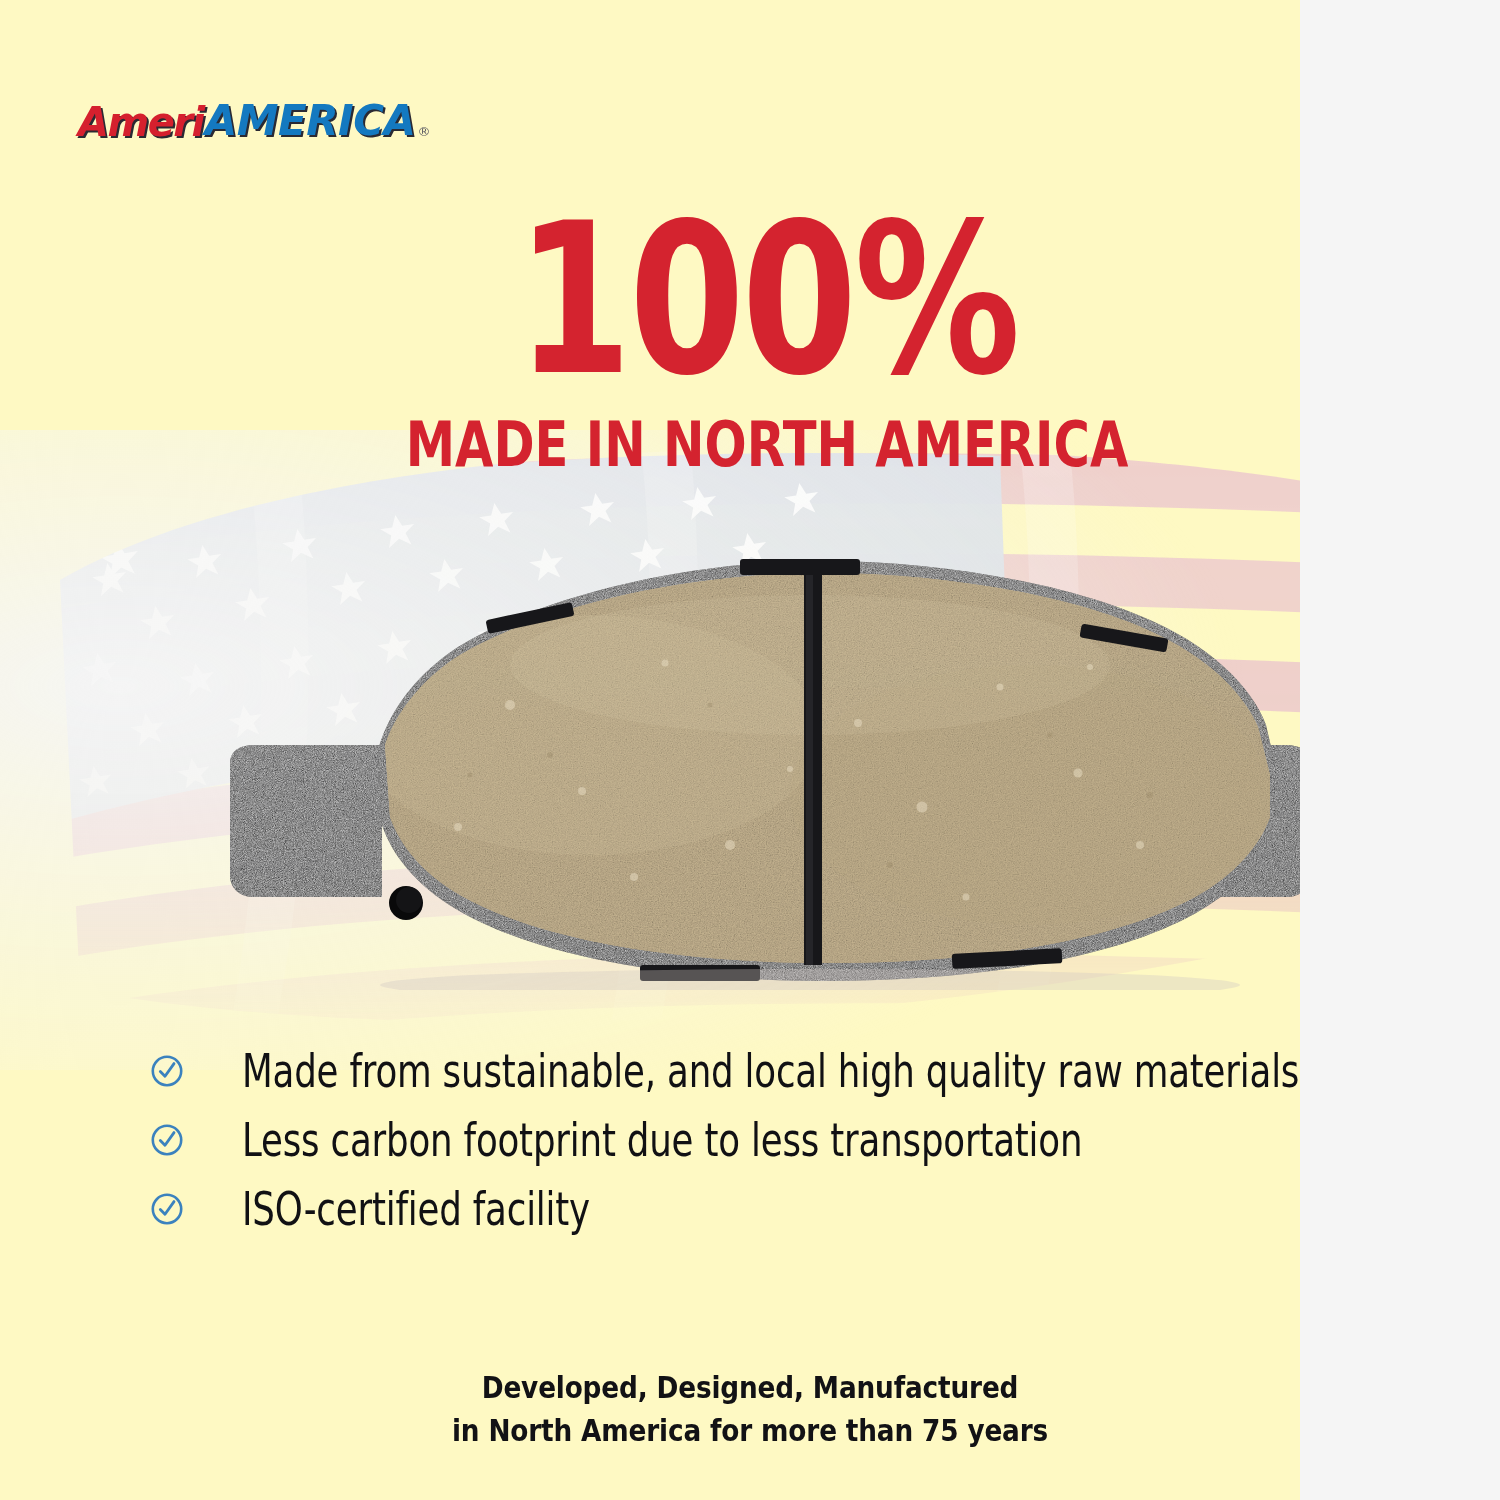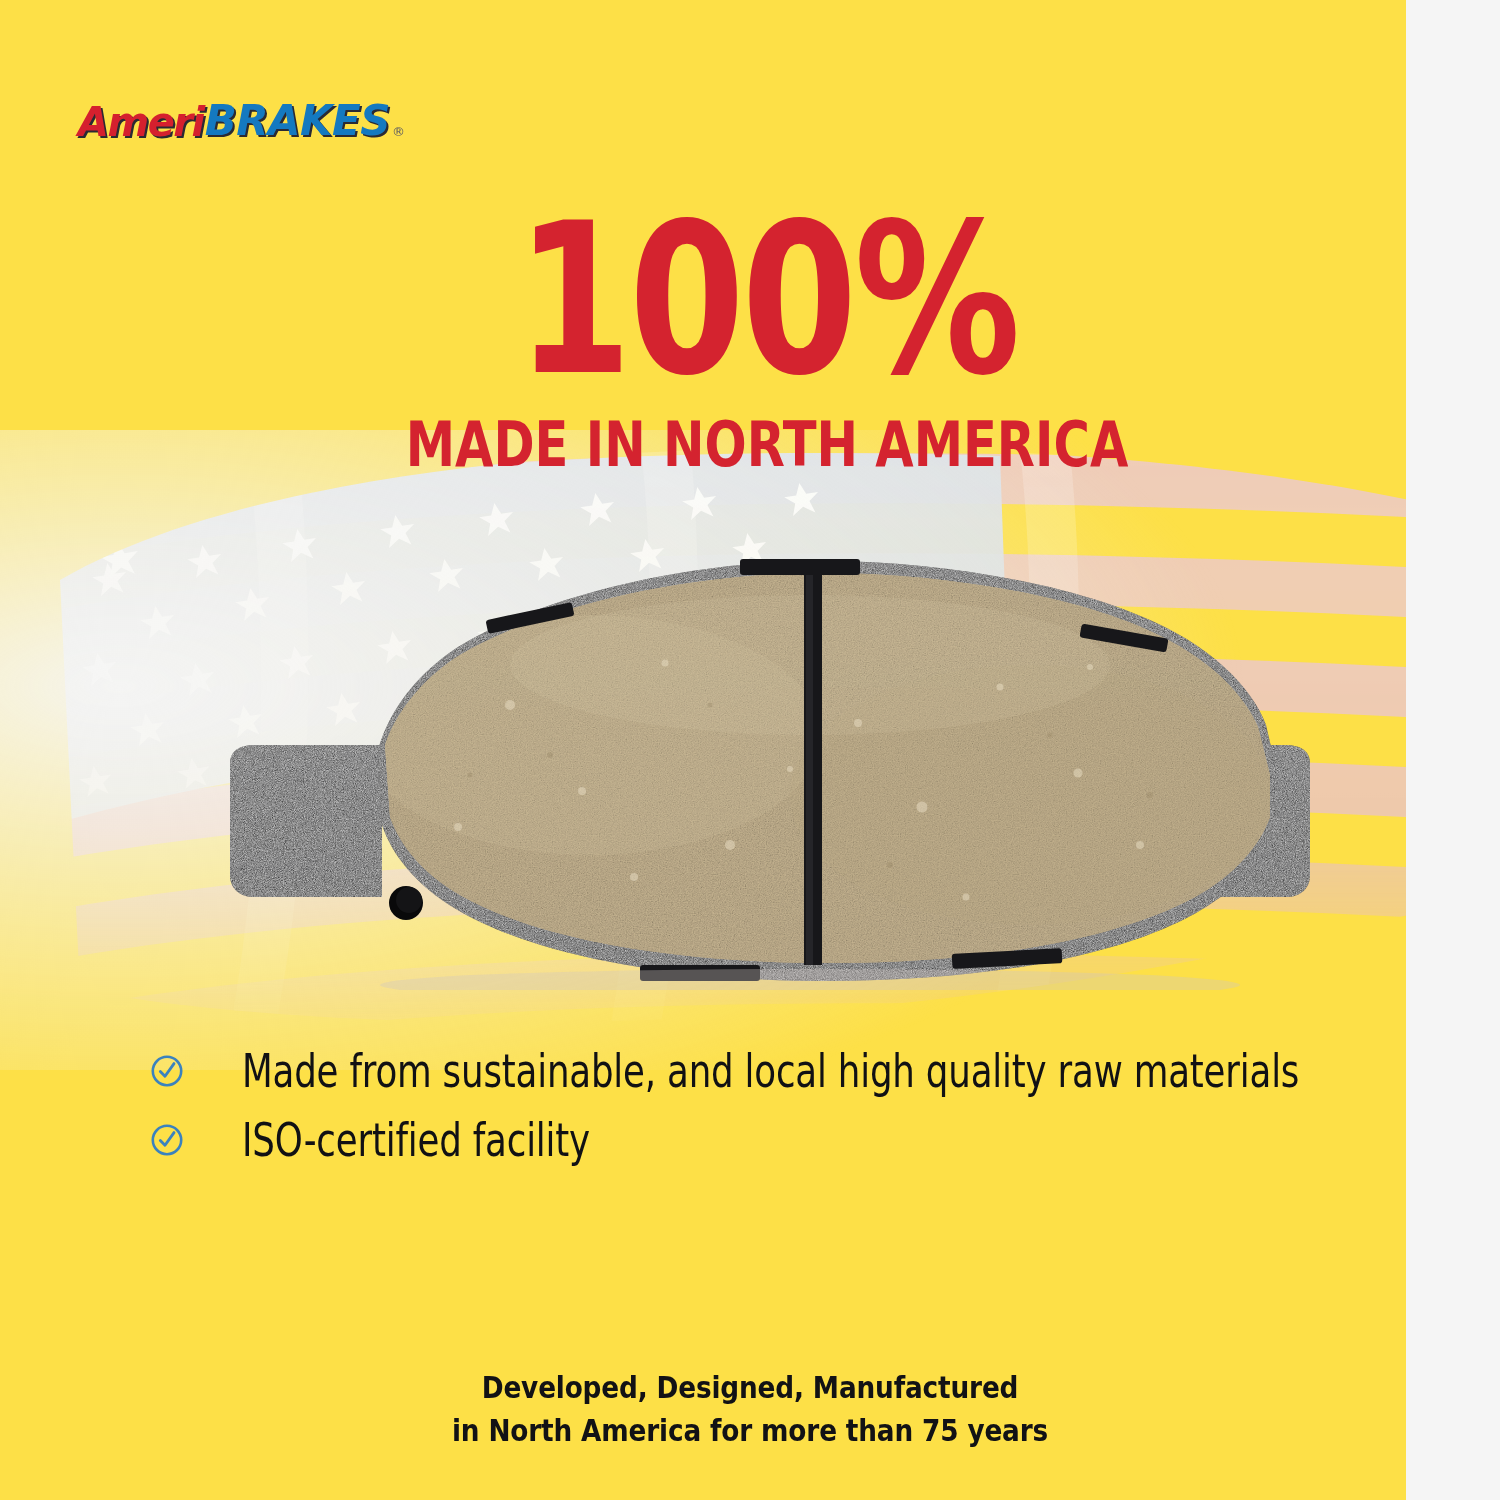--- a/index.html
+++ b/index.html
@@ -7,23 +7,23 @@
   html, body {
     width: 1500px;
     height: 1500px;
     background: #f5f5f5;
     font-family: "Liberation Sans", sans-serif;
     overflow: hidden;
   }
 
   #page {
     position: relative;
-    width: 1406px;
+    width: 1300px;
     height: 1500px;
-    background: #fde047;
+    background: #fef9c3;
     overflow: hidden;
   }
 
   
   #logo {
     position: absolute;
     left: 78px;
     top: 100px;
     display: flex;
     align-items: flex-end;
@@ -318,21 +318,21 @@
           <path d="M250,40 C270,220 262,420 230,600 L275,600 C310,420 316,220 300,40 Z" fill="#ffffff"></path>
         </g>
       </g>
 
       <rect x="0" y="0" width="1500" height="640" fill="url(#leftFade)"></rect>
     </svg>
   </div>
 
   <div id="logo">
     <span class="logo-ameri">Ameri</span>
-    <span class="logo-brakes">BRAKES</span>
+    <span class="logo-brakes">AMERICA</span>
     <span class="logo-reg">®</span>
   </div>
 
   <div id="headline-block">
     <span id="pct">100%</span>
     <span id="made-in">MADE IN NORTH AMERICA</span>
   </div>
 
   <div id="brakepad-wrap">
     <svg id="brakepad-svg" viewBox="0 0 1120 445">
@@ -460,20 +460,29 @@
       <span class="chk">
         <svg viewBox="0 0 34 34">
           <circle cx="17" cy="17" r="14.2" fill="none" stroke="#3B82BE" stroke-width="2.6"></circle>
           <path d="M10.3 17.4 L15 22.2 L24 9.6" fill="none" stroke="#3B82BE" stroke-width="2.8" stroke-linecap="round" stroke-linejoin="round"></path>
         </svg>
       </span>
       <span class="feature-text">Made from sustainable, and local high quality raw materials</span>
     </div>
 
 
+    <div class="feature">
+      <span class="chk">
+        <svg viewBox="0 0 34 34">
+          <circle cx="17" cy="17" r="14.2" fill="none" stroke="#3B82BE" stroke-width="2.6"></circle>
+          <path d="M10.3 17.4 L15 22.2 L24 9.6" fill="none" stroke="#3B82BE" stroke-width="2.8" stroke-linecap="round" stroke-linejoin="round"></path>
+        </svg>
+      </span>
+      <span class="feature-text">Less carbon footprint due to less transportation</span>
+    </div>
 
     <div class="feature">
       <span class="chk">
         <svg viewBox="0 0 34 34">
           <circle cx="17" cy="17" r="14.2" fill="none" stroke="#3B82BE" stroke-width="2.6"></circle>
           <path d="M10.3 17.4 L15 22.2 L24 9.6" fill="none" stroke="#3B82BE" stroke-width="2.8" stroke-linecap="round" stroke-linejoin="round"></path>
         </svg>
       </span>
       <span class="feature-text">ISO-certified facility</span>
     </div>

